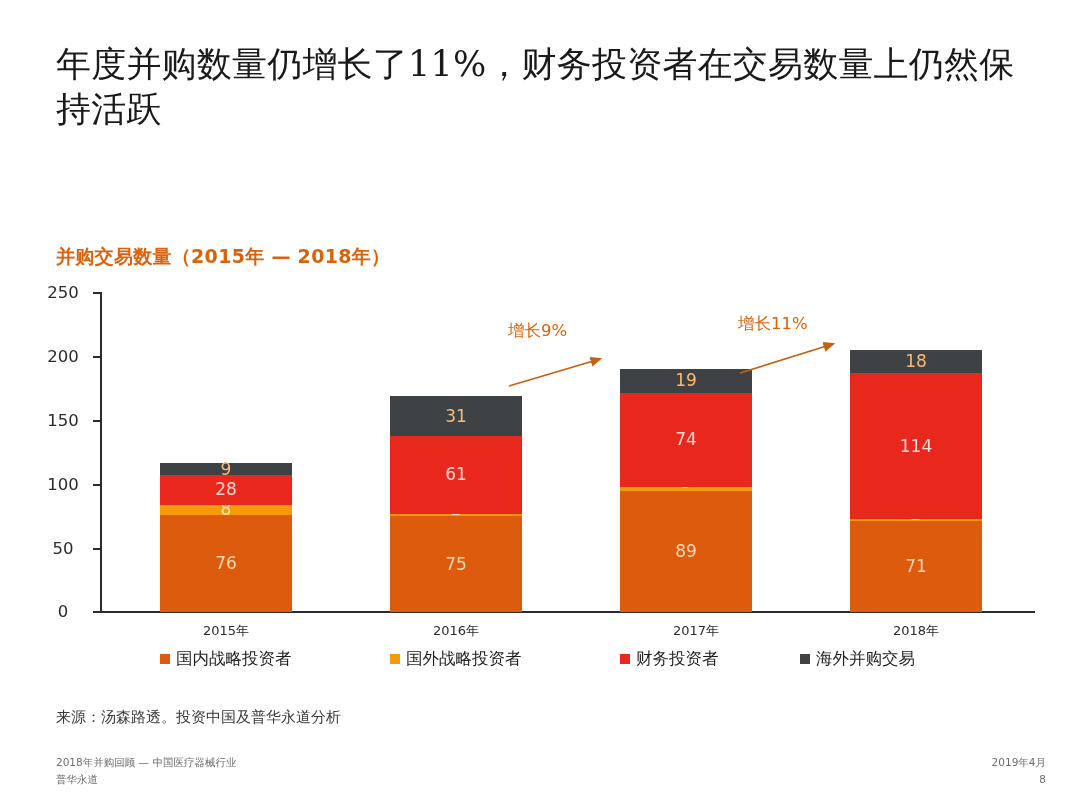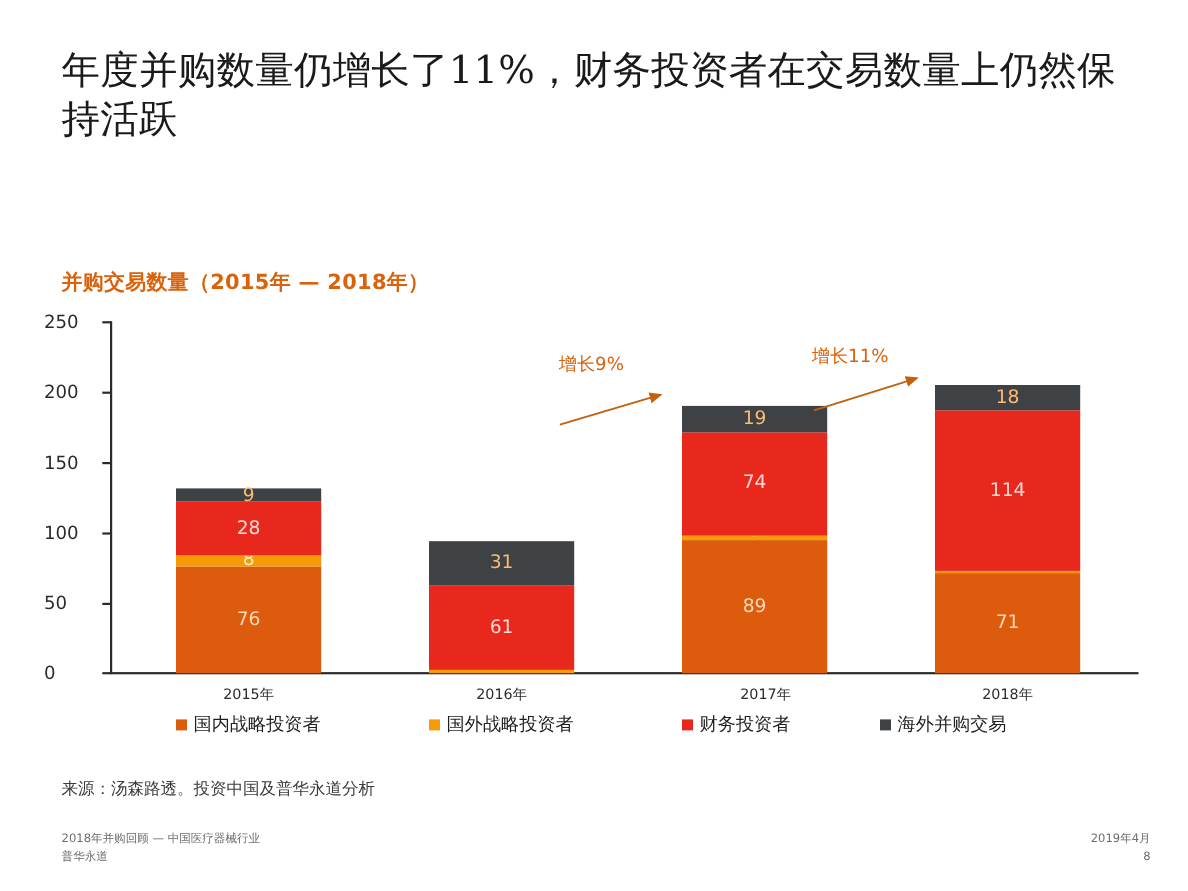--- a/index.html
+++ b/index.html
@@ -59,21 +59,21 @@
   }
 
   .ylabels {
     position: absolute;
     left: 0; top: 0;
   }
   .ylab {
     position: absolute;
     left: 40px;
     width: 46px;
-    text-align: left;
+    text-align: center;
     font-size: 16.5px;
     color: #2b2b2b;
   }
 
   
   .bar {
     position: absolute;
     bottom: 198px;            
     width: 132px;
     display: flex;
@@ -201,29 +201,32 @@
   <div class="ylab" style="top:602px">0</div>
 </div>
 
 <div class="bar" style="left:160px">
   <div class="seg s-domestic" style="height: 96.98px;">
       <span>76</span>
     </div>
   <div class="seg s-foreign" style="height: 10.21px;">
       <span>8</span>
     </div>
-  <div class="seg s-financial" style="height: 49px;">
+  <div class="seg s-financial" style="height: 30px;">
       <span>28</span>
     </div>
   <div class="seg s-overseas" style="height: 11.48px;">
       <span>9</span>
     </div>
 </div>
 
 <div class="bar" style="left:390px">
+  <div class="seg s-domestic" style="height: 95.7px;">
+      <span>75</span>
+    </div>
   <div class="seg s-foreign tiny" style="height: 2.55px;">
       <span>2</span>
     </div>
   <div class="seg s-financial" style="height: 77.84px;">
       <span>61</span>
     </div>
   <div class="seg s-overseas" style="height: 39.56px;">
       <span>31</span>
     </div>
 </div>

